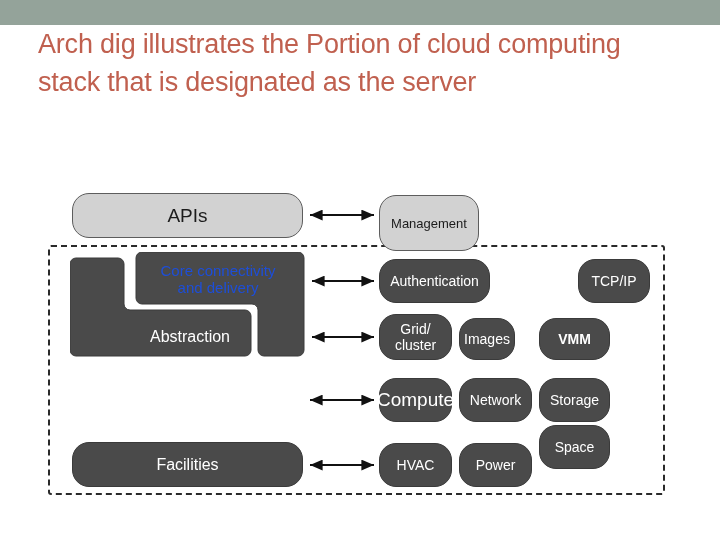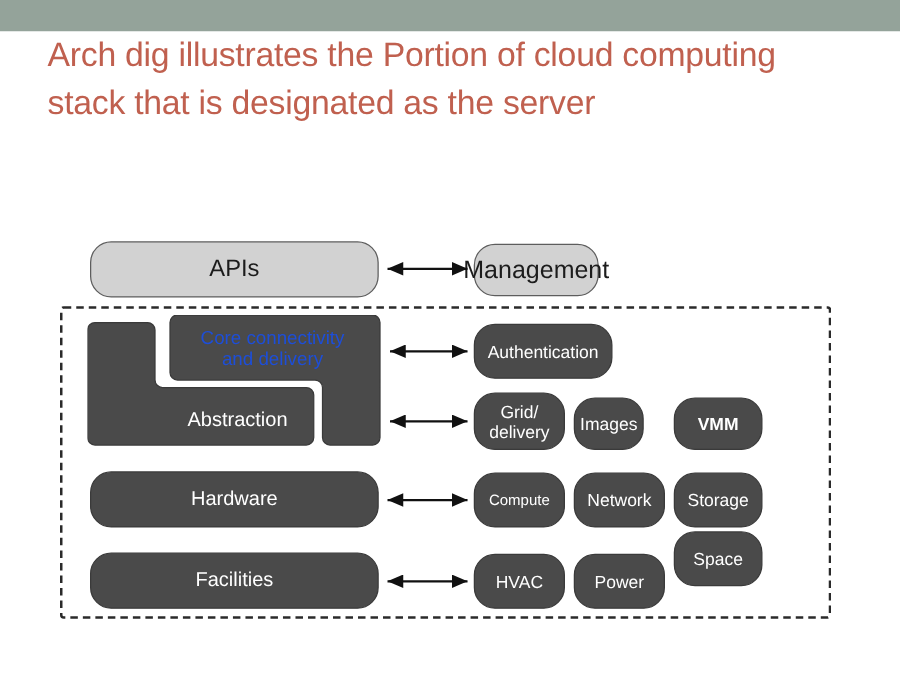--- a/index.html
+++ b/index.html
@@ -164,48 +164,48 @@
 
     <div class="dbox" style="left:140px; top:256px; width:156px; height:46px; color:#1d4ed8; font-size:15px; line-height:17px; white-space:pre-line; border:none; background:transparent;">
       <span class="lbl">Core connectivity
 and delivery</span>
     </div>
 
     <div class="dbox" style="left:130px; top:316px; width:120px; height:42px; color:#ffffff; font-size:16px; border:none; background:transparent;">
       <span class="lbl">Abstraction</span>
     </div>
 
-    <div class="dbox dark" style="left:72px; top:377px; width:231px; height:45px; font-size:16px;">
-      <span class="lbl">Hardware</span>
-    </div>
 
     <div class="dbox dark" style="left:72px; top:442px; width:231px; height:45px; font-size:16px;">
       <span class="lbl">Facilities</span>
     </div>
 
-    <div class="dbox light" style="left:379px; top:195px; width:100px; height:42px; font-size:20px;">
+    <div class="dbox light" style="left:379px; top:195px; width:100px; height:56px; font-size:13px;">
       <span class="lbl">Management</span>
     </div>
 
     <div class="dbox dark" style="left:379px; top:259px; width:111px; height:44px; font-size:14px;">
       <span class="lbl">Authentication</span>
     </div>
+    <div class="dbox dark" style="left:578px; top:259px; width:72px; height:44px; font-size:14px;">
+      <span class="lbl">TCP/IP</span>
+    </div>
 
     <div class="dbox dark" style="left:379px; top:314px; width:73px; height:46px; font-size:14px; line-height:16px; white-space:pre-line;">
       <span class="lbl">Grid/
-delivery</span>
+cluster</span>
     </div>
     <div class="dbox dark" style="left:459px; top:318px; width:56px; height:42px; font-size:14px;">
       <span class="lbl">Images</span>
     </div>
     <div class="dbox dark" style="left:539px; top:318px; width:71px; height:42px; font-size:14px;font-weight:bold;">
       <span class="lbl">VMM</span>
     </div>
 
-    <div class="dbox dark" style="left:379px; top:378px; width:73px; height:44px; font-size:12px;align-items:center;">
+    <div class="dbox dark" style="left:379px; top:378px; width:73px; height:44px; font-size:19px;align-items:center;">
       <span class="lbl">Compute</span>
     </div>
     <div class="dbox dark" style="left:459px; top:378px; width:73px; height:44px; font-size:14px;">
       <span class="lbl">Network</span>
     </div>
     <div class="dbox dark" style="left:539px; top:378px; width:71px; height:44px; font-size:14px;">
       <span class="lbl">Storage</span>
     </div>
 
     <div class="dbox dark" style="left:379px; top:443px; width:73px; height:44px; font-size:14px;">

